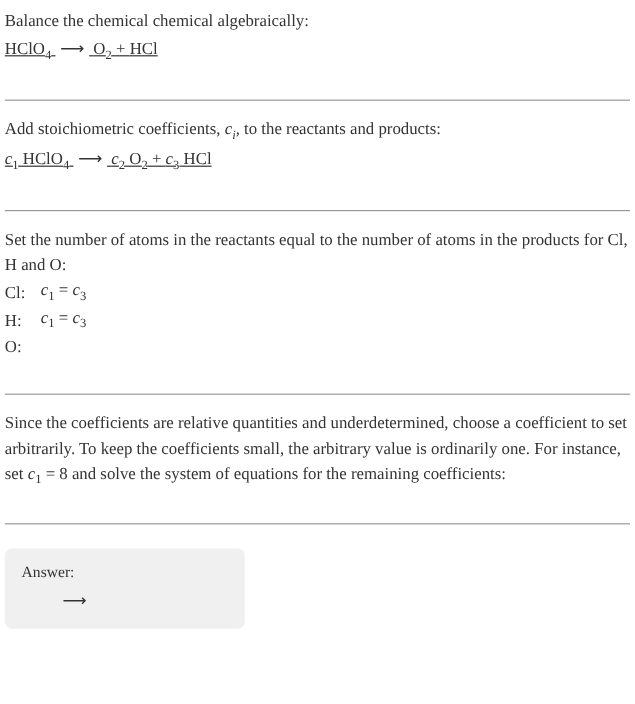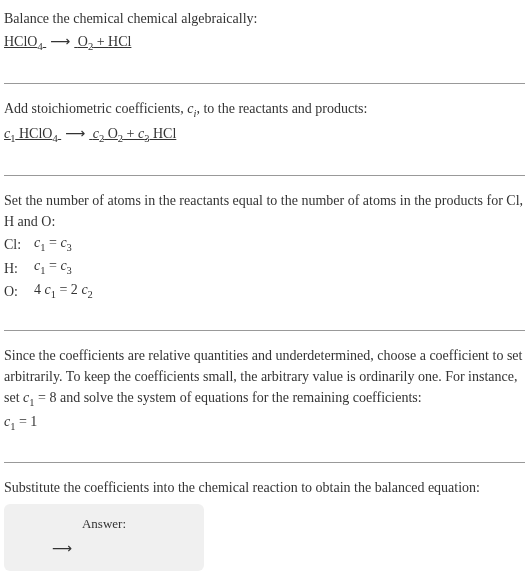--- a/index.html
+++ b/index.html
@@ -47,21 +47,20 @@
     .answer-box {
       background: #f0f0f0;
       border-radius: 6px;
       padding: 10px 14px 12px 14px;
       display: inline-block;
       min-width: 200px;
     }
     .answer-label {
       font-size: 13px;
       margin-bottom: 4px;
-      text-align: center;
     }
     .answer-eq {
       padding-left: 30px;
     }
     .arrow {
       display: inline-block;
       margin: 0 4px;
     }
   </style>
 </head>
@@ -96,37 +95,34 @@
   <div class="element-row">
     <span class="element-label">Cl:</span>
     <span><span class="ital">c</span><sub>1</sub><span> = </span><span class="ital">c</span><sub>3</sub></span>
   </div>
   <div class="element-row">
     <span class="element-label">H:</span>
     <span><span class="ital">c</span><sub>1</sub><span> = </span><span class="ital">c</span><sub>3</sub></span>
   </div>
   <div class="element-row">
     <span class="element-label">O:</span>
-    <span><span>4 </span><span class="ital">c</span><sub>1</sub><span> = 2 </span><span class="ital">c</span><sub>2</sub></span>
   </div>
 </div>
 
 <hr class="divider">
 
 <div class="section">
   <div>
     <span>Since the coefficients are relative quantities and underdetermined, choose a coefficient to set arbitrarily. To keep the coefficients small, the arbitrary value is ordinarily one. For instance, set </span><span class="ital">c</span><sub>1</sub><span> = 8 and solve the system of equations for the remaining coefficients:</span>
   </div>
-  <div><span class="ital">c</span><sub>1</sub><span> = 1</span></div>
 </div>
 
 <hr class="divider">
 
 <div class="section" style="padding-bottom:0;margin-bottom:0;">
-  <div>Substitute the coefficients into the chemical reaction to obtain the balanced equation:</div>
   <div class="answer-box" style="margin-top:6px;">
     <div class="answer-label">Answer:</div>
     <div class="answer-eq">
       
       <span class="arrow">⟶</span>
     </div>
   </div>
 </div>
 
 </body></html>

